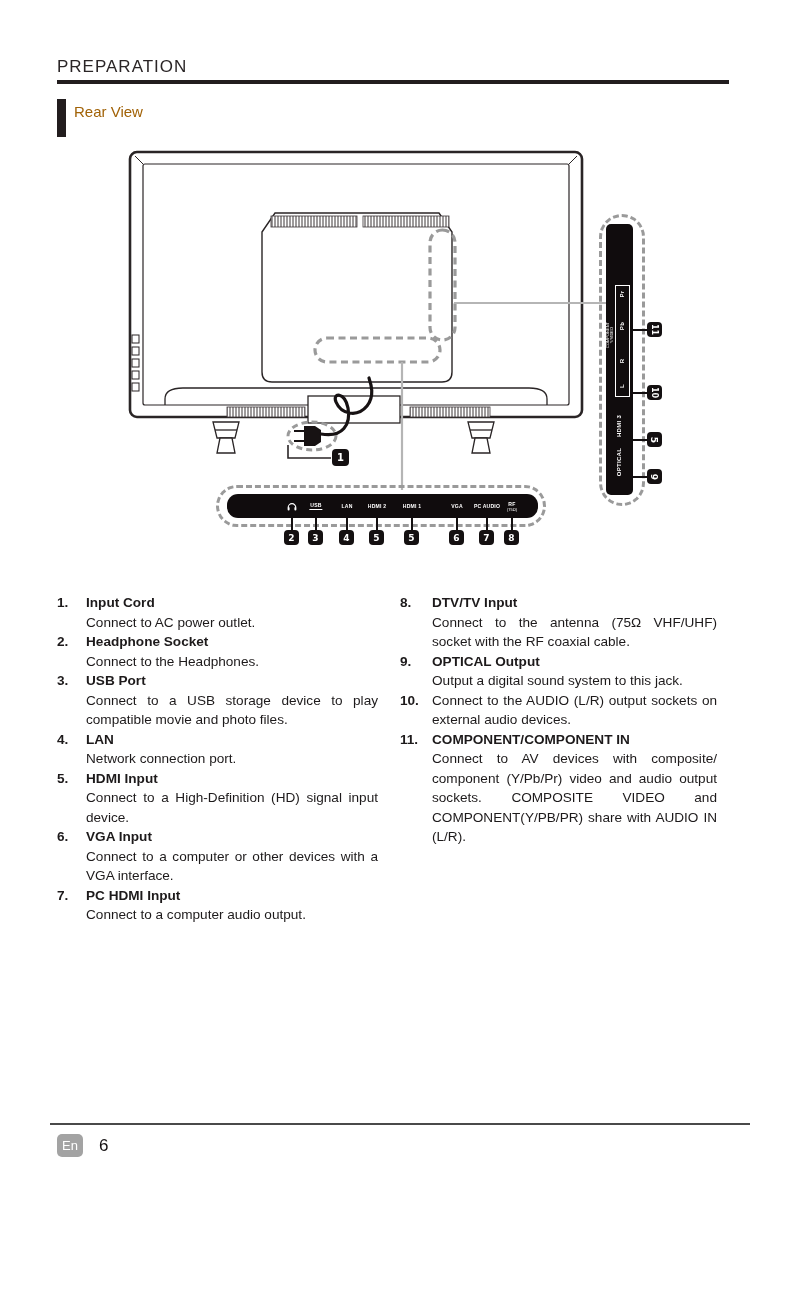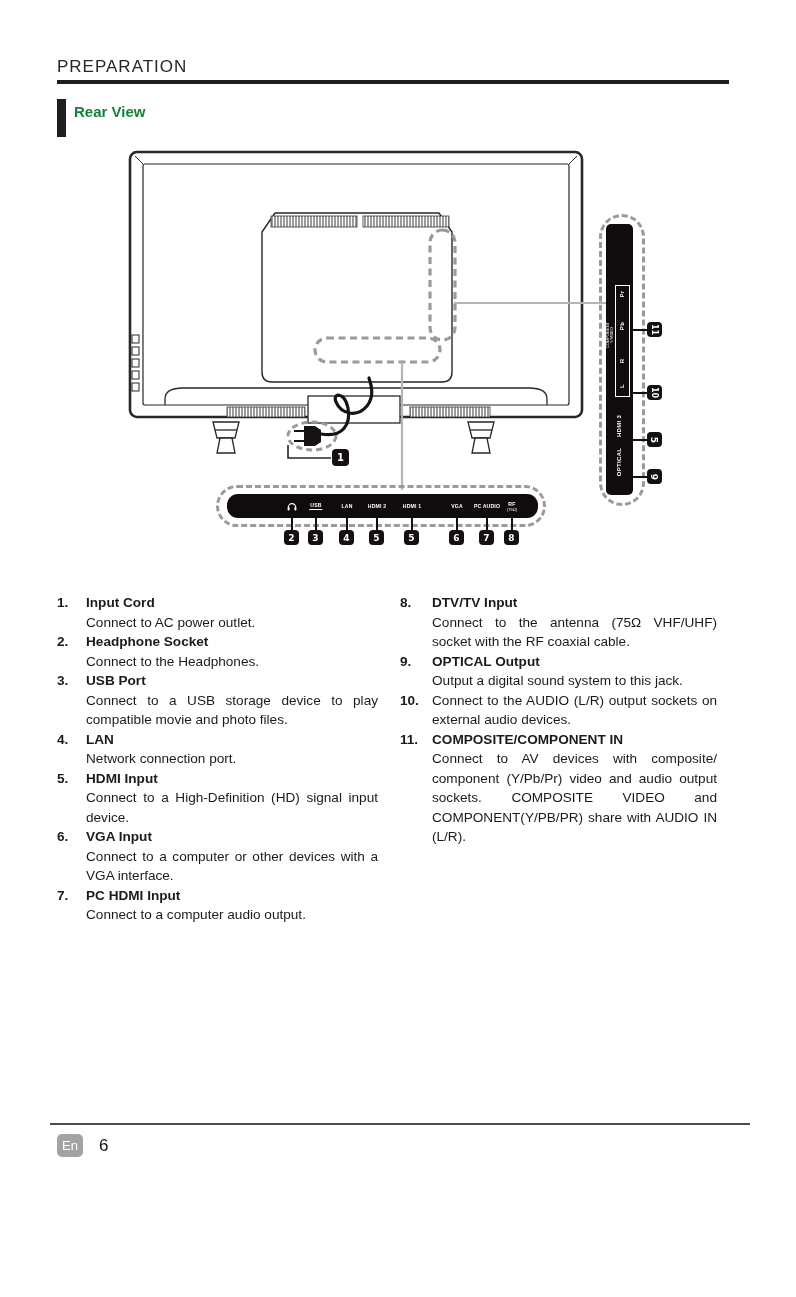--- a/index.html
+++ b/index.html
@@ -4,21 +4,21 @@
 <style>
   html,body{margin:0;padding:0;background:#e8e8e8;}
   .page{position:relative;width:796px;height:1297px;background:#ffffff;margin:0 auto;
         font-family:"Liberation Sans", sans-serif;color:#2a2526;overflow:hidden;}
   .abs{position:absolute;}
 
   
   .hdr-title{left:57px;top:57px;font-size:17px;letter-spacing:1px;color:#2a2526;}
   .hdr-rule{left:57px;top:80px;width:672px;height:4px;background:#221d1e;}
   .sec-bar{left:57px;top:99px;width:9px;height:38px;background:#221d1e;}
-  .sec-title{left:74px;top:103px;font-size:15px;font-weight:bold;color:#15803d;}
+  .sec-title{left:74px;top:103px;font-size:15px;font-weight:normal;color:#a16207;}
 
   
   .chip{position:absolute;background:#141011;color:#fff;border-radius:4px;
         display:flex;align-items:center;justify-content:center;
         font-weight:bold;font-family:"DejaVu Sans", sans-serif;}
   .chip-sm{width:15px;height:15px;font-size:9px;}
   .chip-lg{width:17px;height:17px;font-size:10px;}
   .leader-v{position:absolute;width:2px;background:#141011;}
   .leader-h{position:absolute;height:2px;background:#141011;}
 
@@ -293,21 +293,21 @@
     </div>
     <div class="li">
       <div class="num">10.</div>
       <div>
            <div class="dsc">Connect to the AUDIO (L/R) output sockets on external audio devices.</div>
         </div>
     </div>
     <div class="li">
       <div class="num">11.</div>
       <div>
-          <div class="ttl">COMPOSITE/COMPONENT IN</div>
+          <div class="ttl">COMPONENT/COMPONENT IN</div>
            <div class="dsc">Connect to AV devices with composite/ component (Y/Pb/Pr) video and audio output sockets. COMPOSITE VIDEO and COMPONENT(Y/PB/PR) share with AUDIO IN (L/R).</div>
         </div>
     </div>
   </div>
 
   <div class="abs ftr-rule"></div>
   <div class="abs lang-badge">En</div>
   <div class="abs page-num">6</div>
 
 </div>

